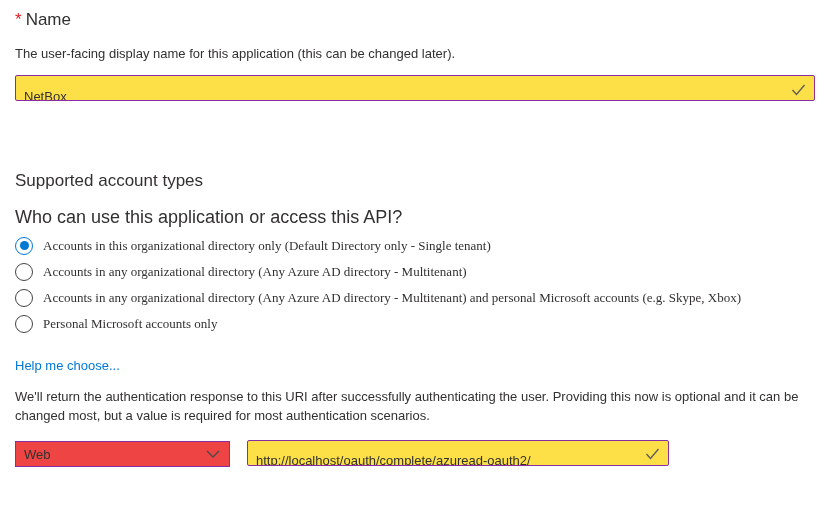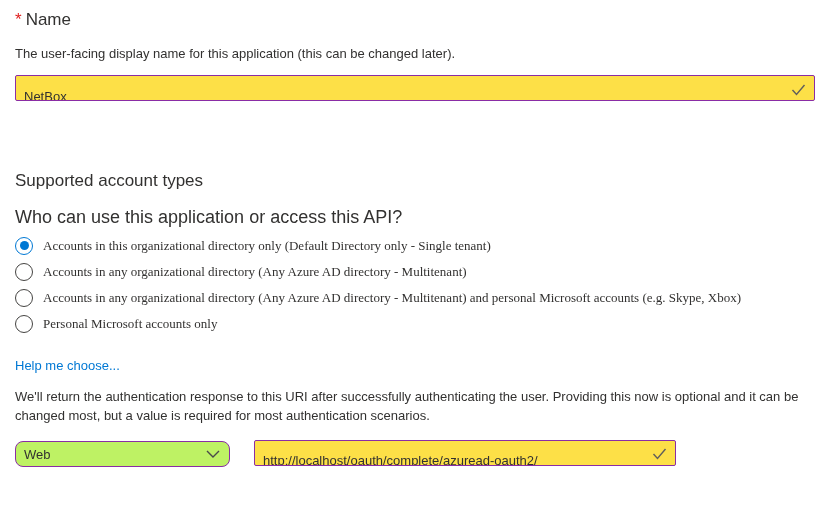--- a/index.html
+++ b/index.html
@@ -85,38 +85,38 @@
     cursor: pointer;
   }
   .title-redirect { margin-top: 46px; }
   .redirect-desc { margin-top: 13px; }
   .uri-row { display: flex; margin-top: 15px; align-items: center; }
   .select-box {
     position: relative;
     width: 215px;
     height: 26px;
     border: 1.5px solid var(--accent, #8a2da5);
-    border-radius: 8px;
+    border-radius: 0;
     display: flex;
     align-items: center;
     padding: 0 30px 0 8px;
     font-size: 13px;
     cursor: pointer;
-    background: #bef264;
+    background: #ef4444;
   }
   .select-chevron {
     position: absolute;
     right: 9px;
     top: 50%;
     transform: translateY(-50%);
     color: #4a4a4a;
     display: flex;
     align-items: center;
   }
-  .uri-input-wrap { position: relative; margin-left: 24px; width: 422px; }
+  .uri-input-wrap { position: relative; margin-left: 17px; width: 422px; }
   .uri-input-wrap .text-input { width: 100%; }
 </style>
 </head>
 <body>
 
 <div class="page">
 
   <h2 class="section-title title-name"><span class="required">*</span><span>Name</span></h2>
 
   <p class="desc">The user-facing display name for this application (this can be changed later).</p>

